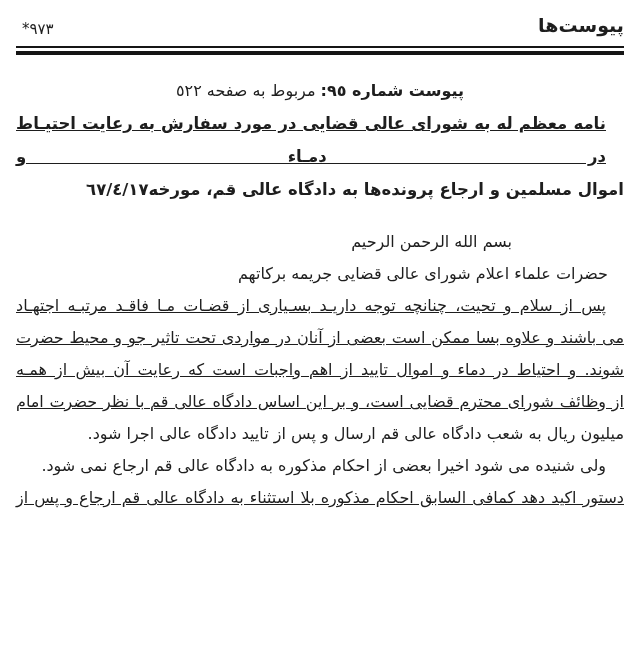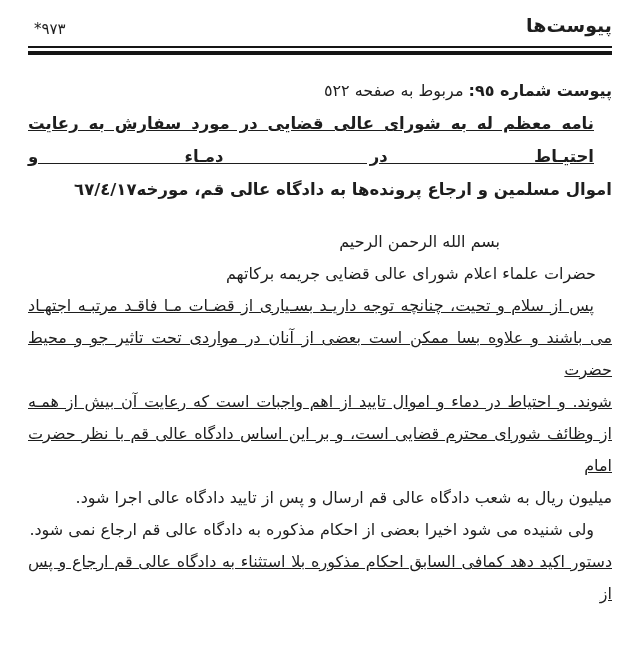--- a/index.html
+++ b/index.html
@@ -3,28 +3,28 @@
 <meta charset="utf-8">
 <style>
   html,body{margin:0;padding:0;}
   body{
     width:640px;height:671px;overflow:hidden;
     background:var(--bg,#ffffff);
     color:var(--ink,#1e1e1e);
     font-family:"DejaVu Sans", sans-serif;
     direction:rtl;
   }
-  .page{box-sizing:border-box;width:640px;height:671px;padding:0 28px;position:relative;border-radius:29px;}
+  .page{box-sizing:border-box;width:640px;height:671px;padding:0 16px;position:relative;border-radius:29px;}
   
   .hdr{position:relative;height:46px;}
   .hdr-num{position:absolute;left:6px;top:20px;font-size:15px;direction:ltr;letter-spacing:.5px;}
   .hdr-title{position:absolute;right:0;top:14px;font-weight:bold;font-size:19px;}
   .rule{border-top:2px solid var(--rule,#151515);border-bottom:4px solid var(--rule,#151515);height:3px;}
   
-  .appendix{margin-top:20px;font-size:16px;line-height:32px;text-align:right;}
+  .appendix{margin-top:20px;font-size:16px;line-height:32px;text-align:center;}
   .appendix .lbl{font-weight:bold;}
   
   .title-line{font-weight:bold;font-size:16.5px;line-height:33px;}
   
   .jl{text-align:justify;text-align-last:justify;text-decoration:underline;}
   .rl{text-align:right;text-align-last:right;}
   .body-line{font-size:16px;line-height:32px;}
   .indent{padding-right:18px;}
   .bismillah{margin-top:20px;padding-right:112px;}
   .salutation{padding-right:16px;}

